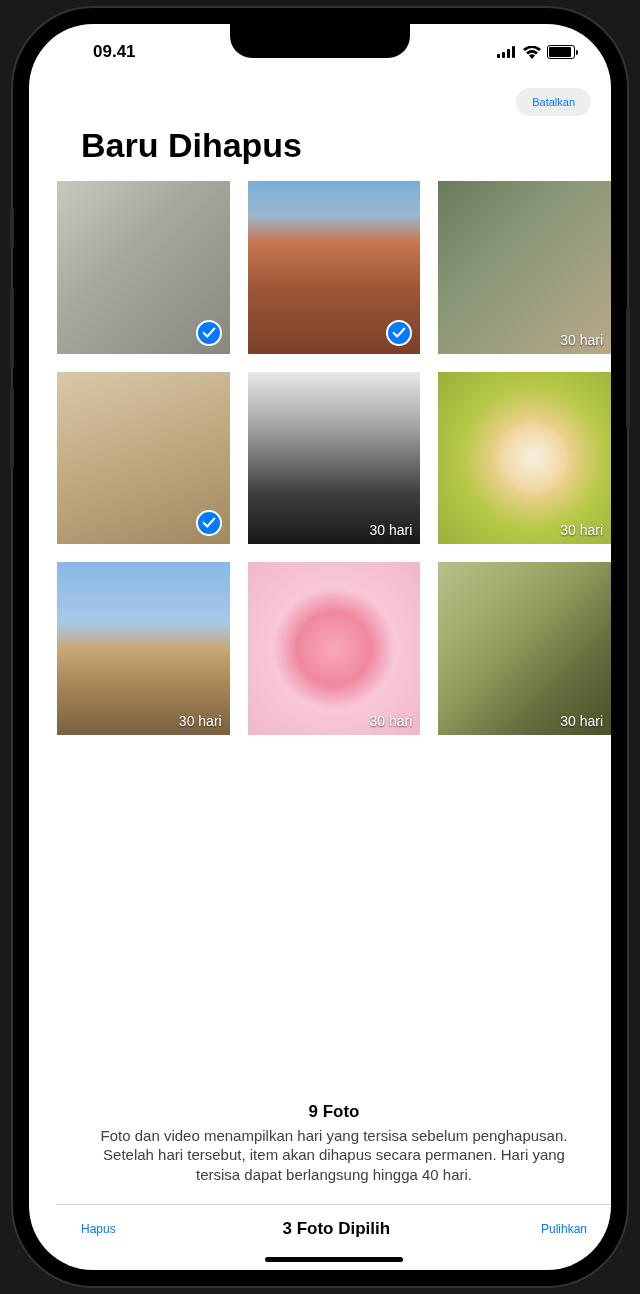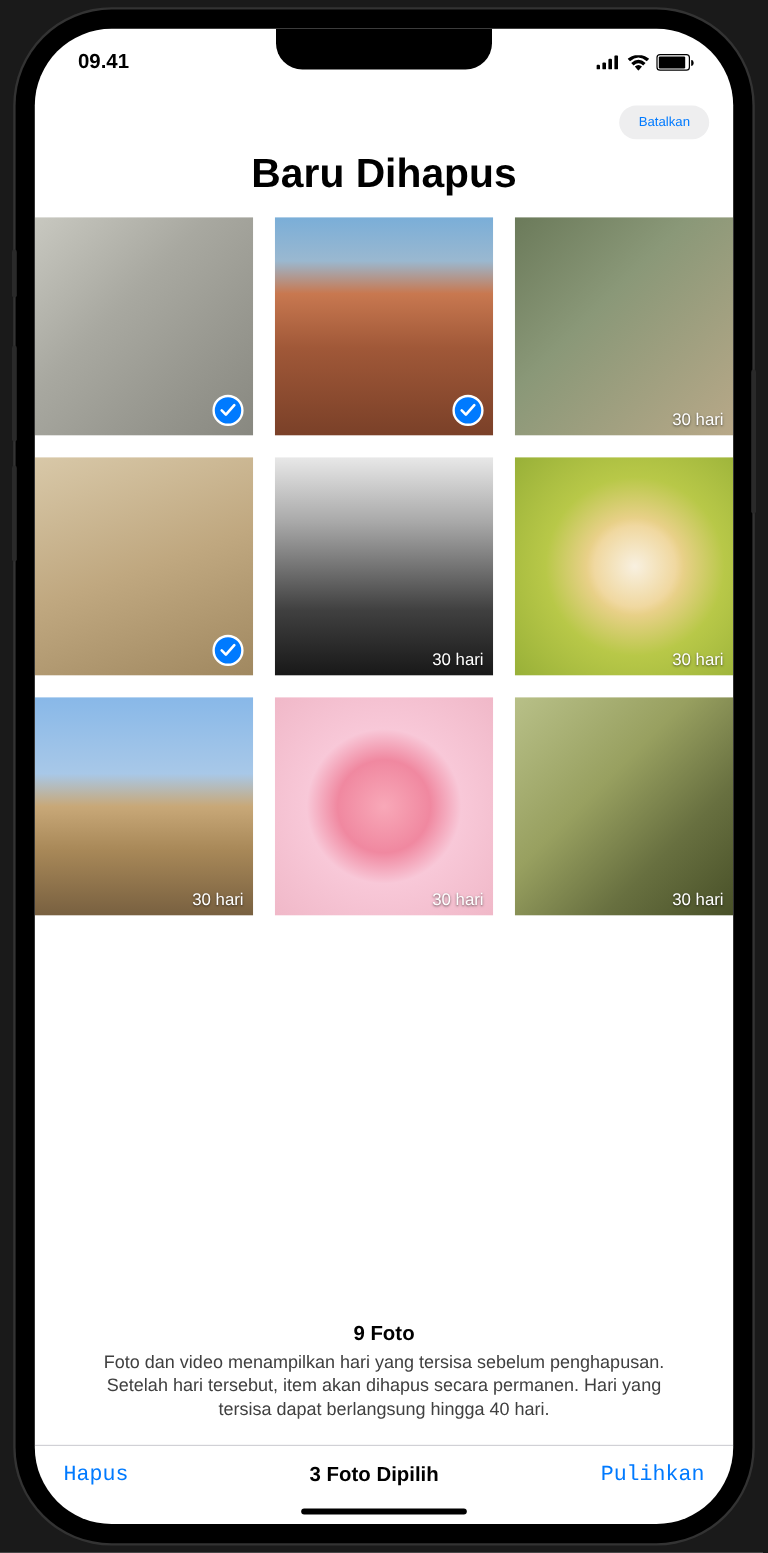--- a/index.html
+++ b/index.html
@@ -27,20 +27,21 @@
     }
     .phone-screen {
       width: 100%;
       height: 100%;
       background: #fff;
       border-radius: 64px;
       overflow: hidden;
       display: flex;
       flex-direction: column;
       position: relative;
+      padding-left: 28px;
     }
     .notch {
       position: absolute;
       top: 0;
       left: 50%;
       transform: translateX(-50%);
       width: 180px;
       height: 34px;
       background: #000;
       border-radius: 0 0 22px 22px;
@@ -97,21 +98,20 @@
       color: #007aff;
       border: none;
       padding: 8px 16px;
       border-radius: 18px;
       font-size: 11px;
       font-weight: 400;
       cursor: pointer;
     }
     .title-area {
       padding: 6px 24px 16px;
-      text-align: center;
     }
     .page-title {
       font-size: 34px;
       font-weight: 700;
     }
     .grid {
       display: grid;
       grid-template-columns: 1fr 1fr 1fr;
       gap: 18px;
       padding: 0;
@@ -171,23 +171,22 @@
       display: flex;
       justify-content: space-between;
       align-items: center;
       padding: 14px 24px 8px;
       border-top: 0.5px solid #d1d1d6;
     }
     .toolbar-btn {
       background: none;
       border: none;
       color: #007aff;
-      font-size: 18px;
+      font-size: 12px;
       cursor: pointer;
-      font-family: Liberation Mono, monospace;
     }
     .toolbar-center {
       font-size: 17px;
       font-weight: 600;
       margin-left: 16px;
     }
     .home-indicator {
       width: 138px;
       height: 5px;
       background: #000;

